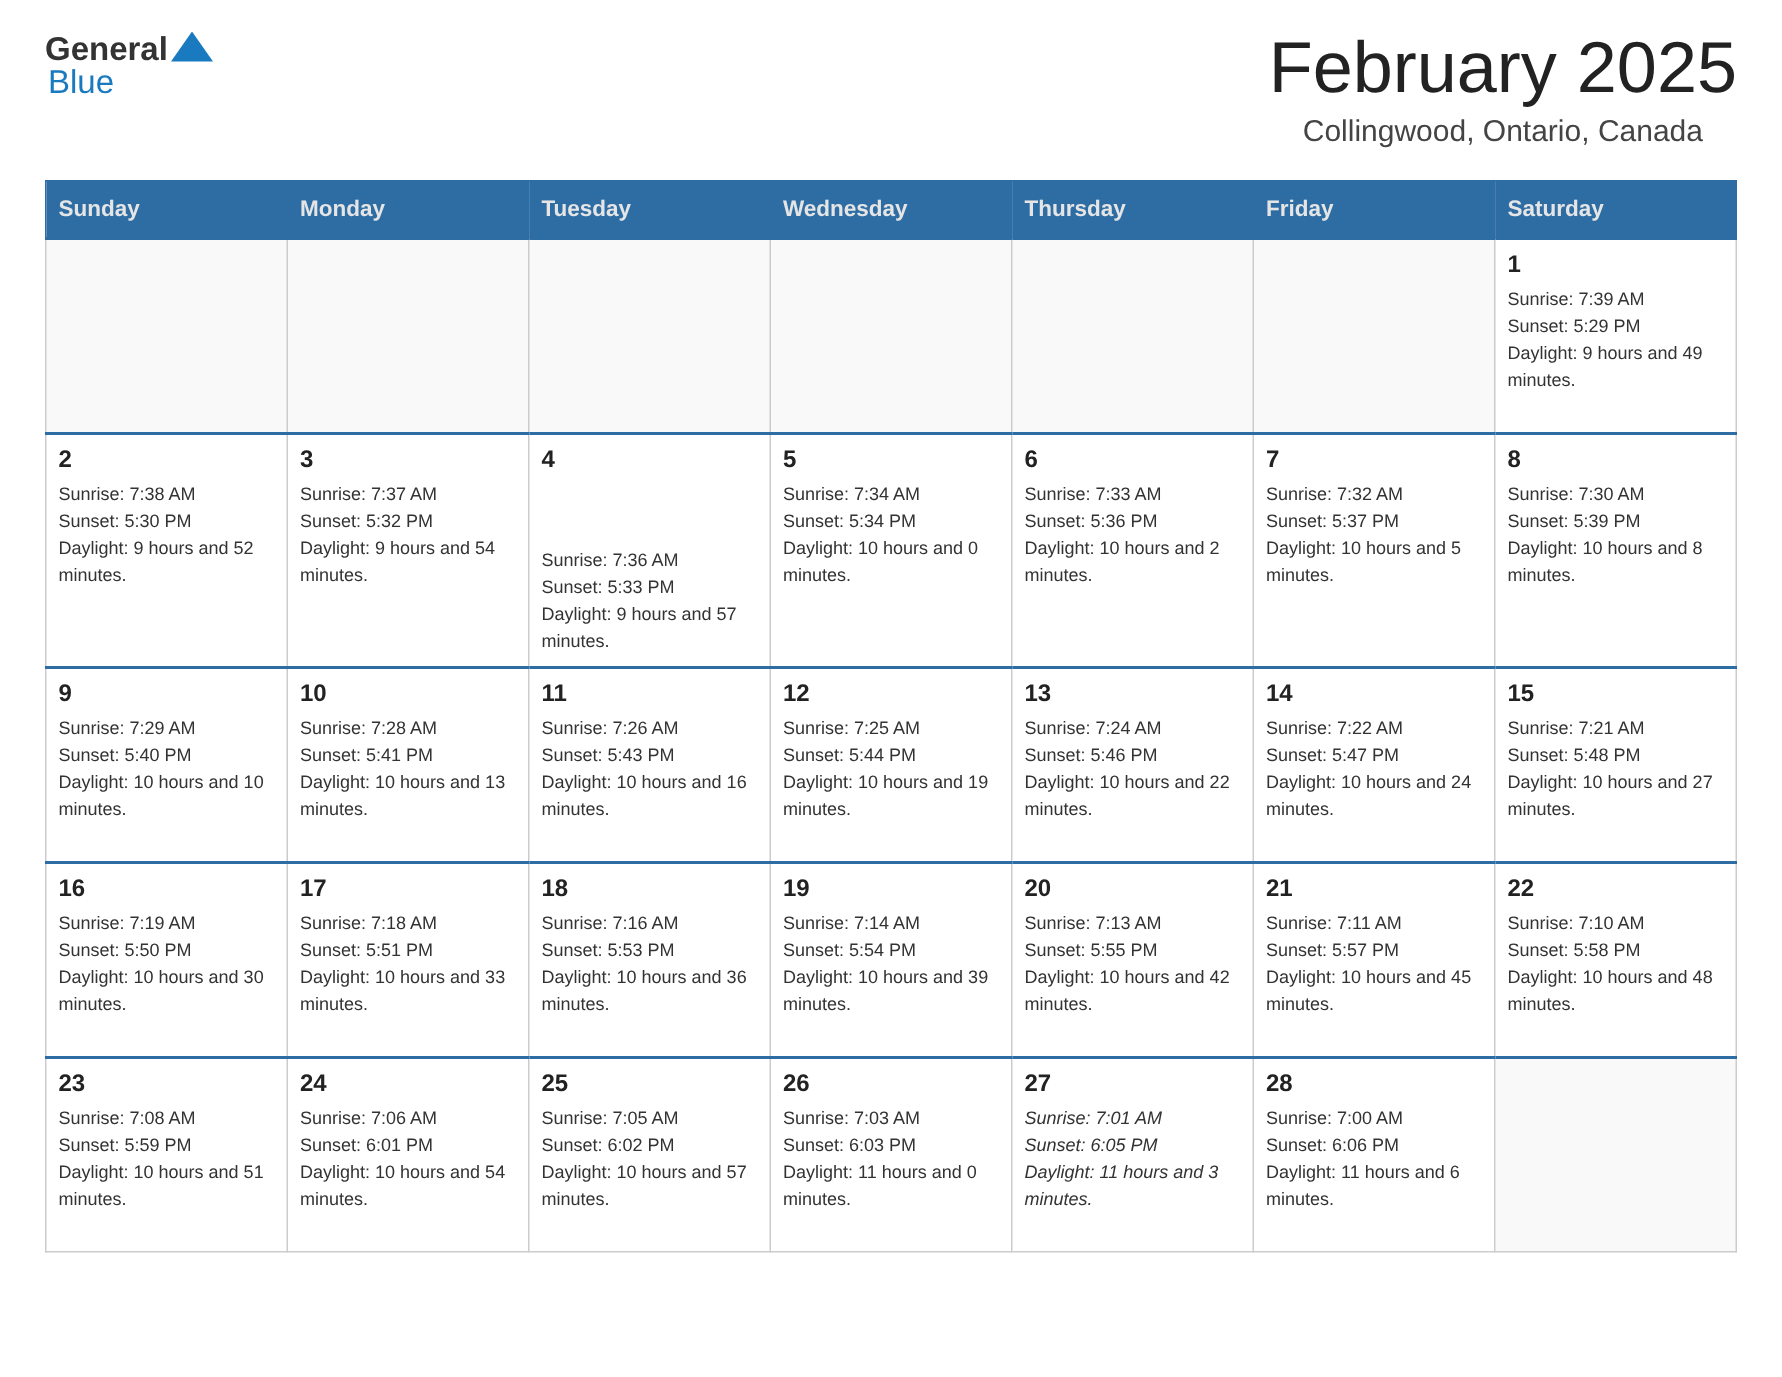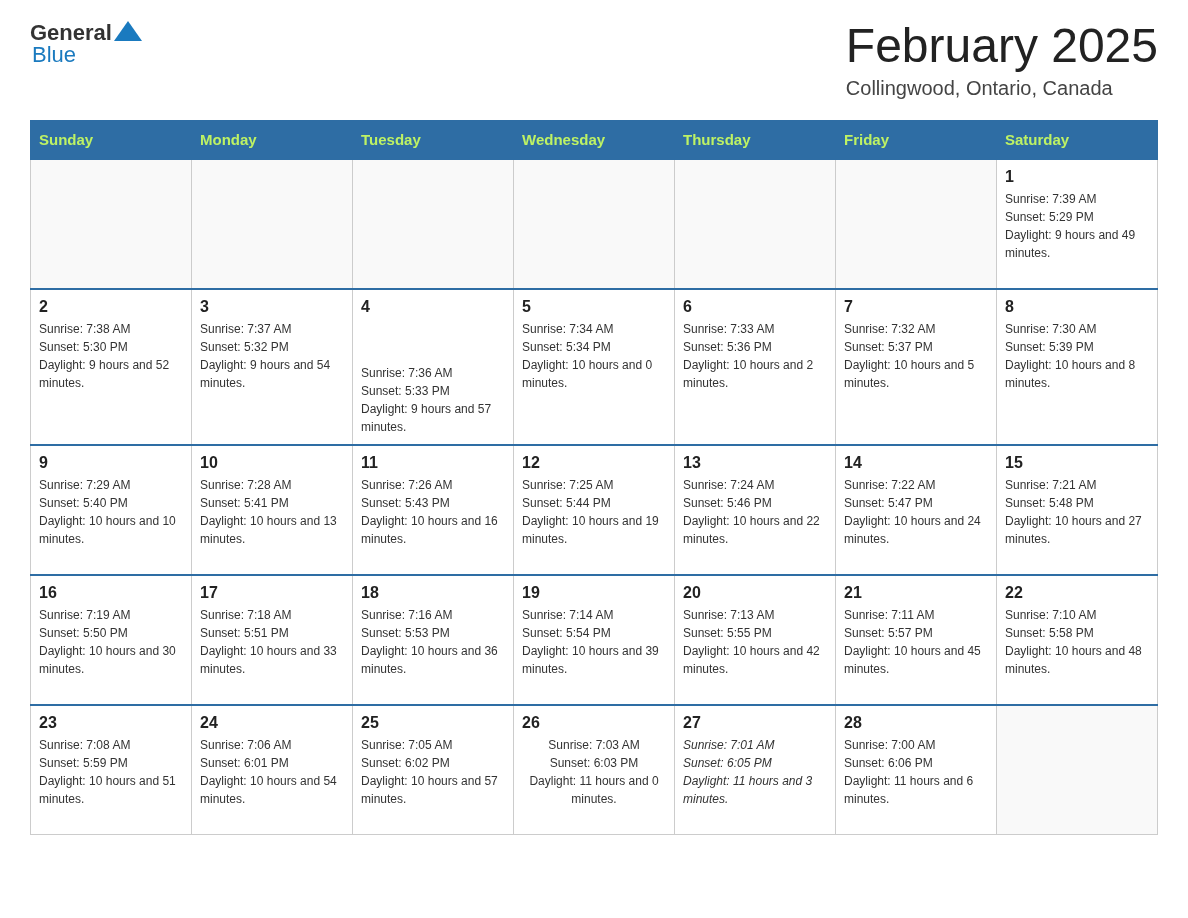--- a/index.html
+++ b/index.html
@@ -25,41 +25,41 @@
       font-size: 22px;
       font-weight: normal;
       color: #1a7abf;
     }
     .logo-area {
       display: flex;
       flex-direction: row;
       align-items: flex-end;
     }
     .title-area {
-      text-align: left;
+      text-align: center;
     }
     .month-title {
       font-size: 48px;
       font-weight: normal;
       color: #222;
       line-height: 1.1;
     }
     .location-title {
       font-size: 20px;
       color: #444;
       margin-top: 4px;
     }
     table {
       width: 100%;
       border-collapse: collapse;
       table-layout: fixed;
     }
     thead tr th {
       background-color: #2e6da4;
-      color: #bef264;
+      color: #e5e5e5;
       font-size: 15px;
       font-weight: bold;
       padding: 10px 8px;
       text-align: left;
       border: 1px solid #2e6da4;
     }
     tbody tr td {
       vertical-align: top;
       border: 1px solid #ccc;
       border-top: 2px solid #2e6da4;
@@ -279,21 +279,21 @@
 Daylight: 10 hours and 54 minutes.</div>
         </td>
         <td>
           <span class="day-num">25</span>
           <div class="day-info" style="white-space: pre-line;">Sunrise: 7:05 AM
 Sunset: 6:02 PM
 Daylight: 10 hours and 57 minutes.</div>
         </td>
         <td>
           <span class="day-num">26</span>
-          <div class="day-info" style="white-space: pre-line; text-align: center;">Sunrise: 7:03 AM
+          <div class="day-info" style="white-space: pre-line;">Sunrise: 7:03 AM
 Sunset: 6:03 PM
 Daylight: 11 hours and 0 minutes.</div>
         </td>
         <td>
           <span class="day-num">27</span>
           <div class="day-info" style="white-space: pre-line; font-style: italic;">Sunrise: 7:01 AM
 Sunset: 6:05 PM
 Daylight: 11 hours and 3 minutes.</div>
         </td>
         <td>

